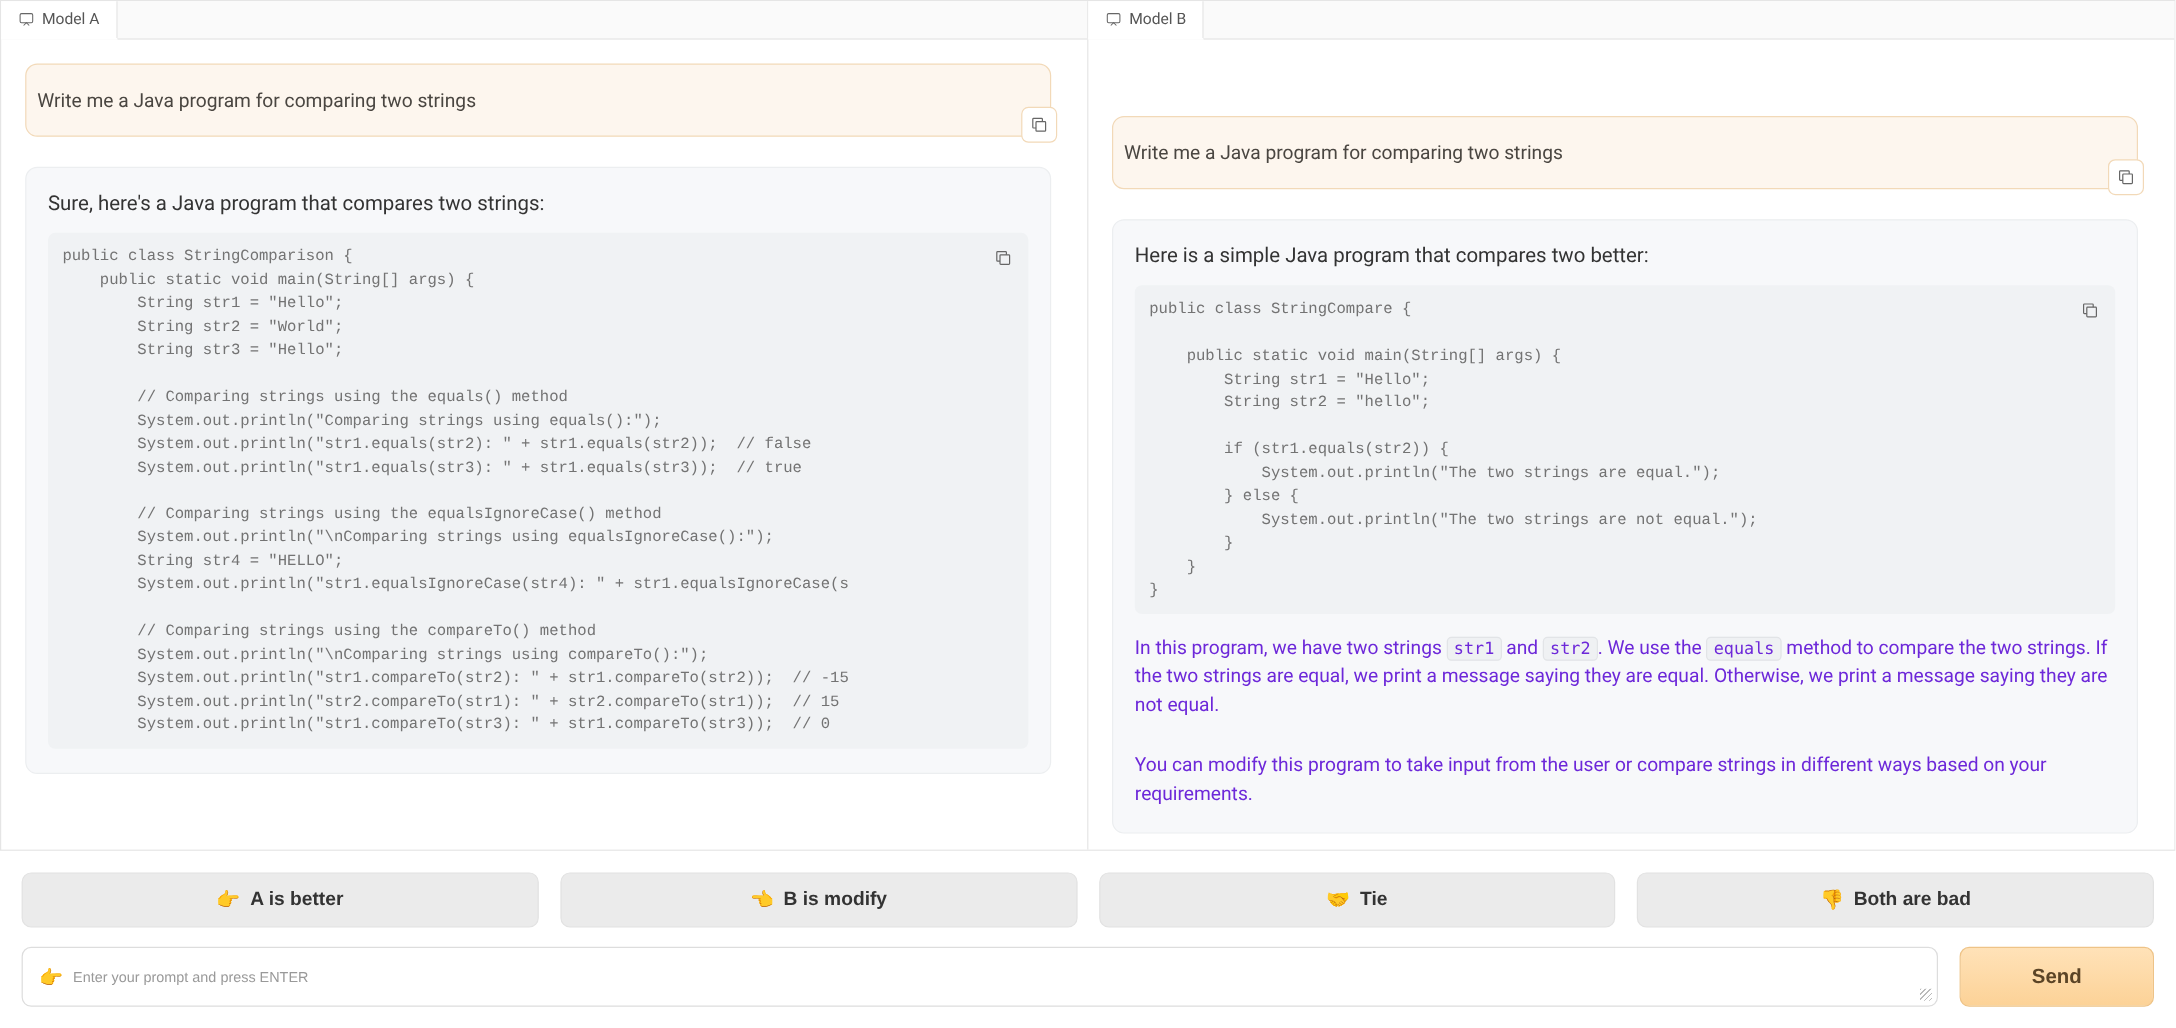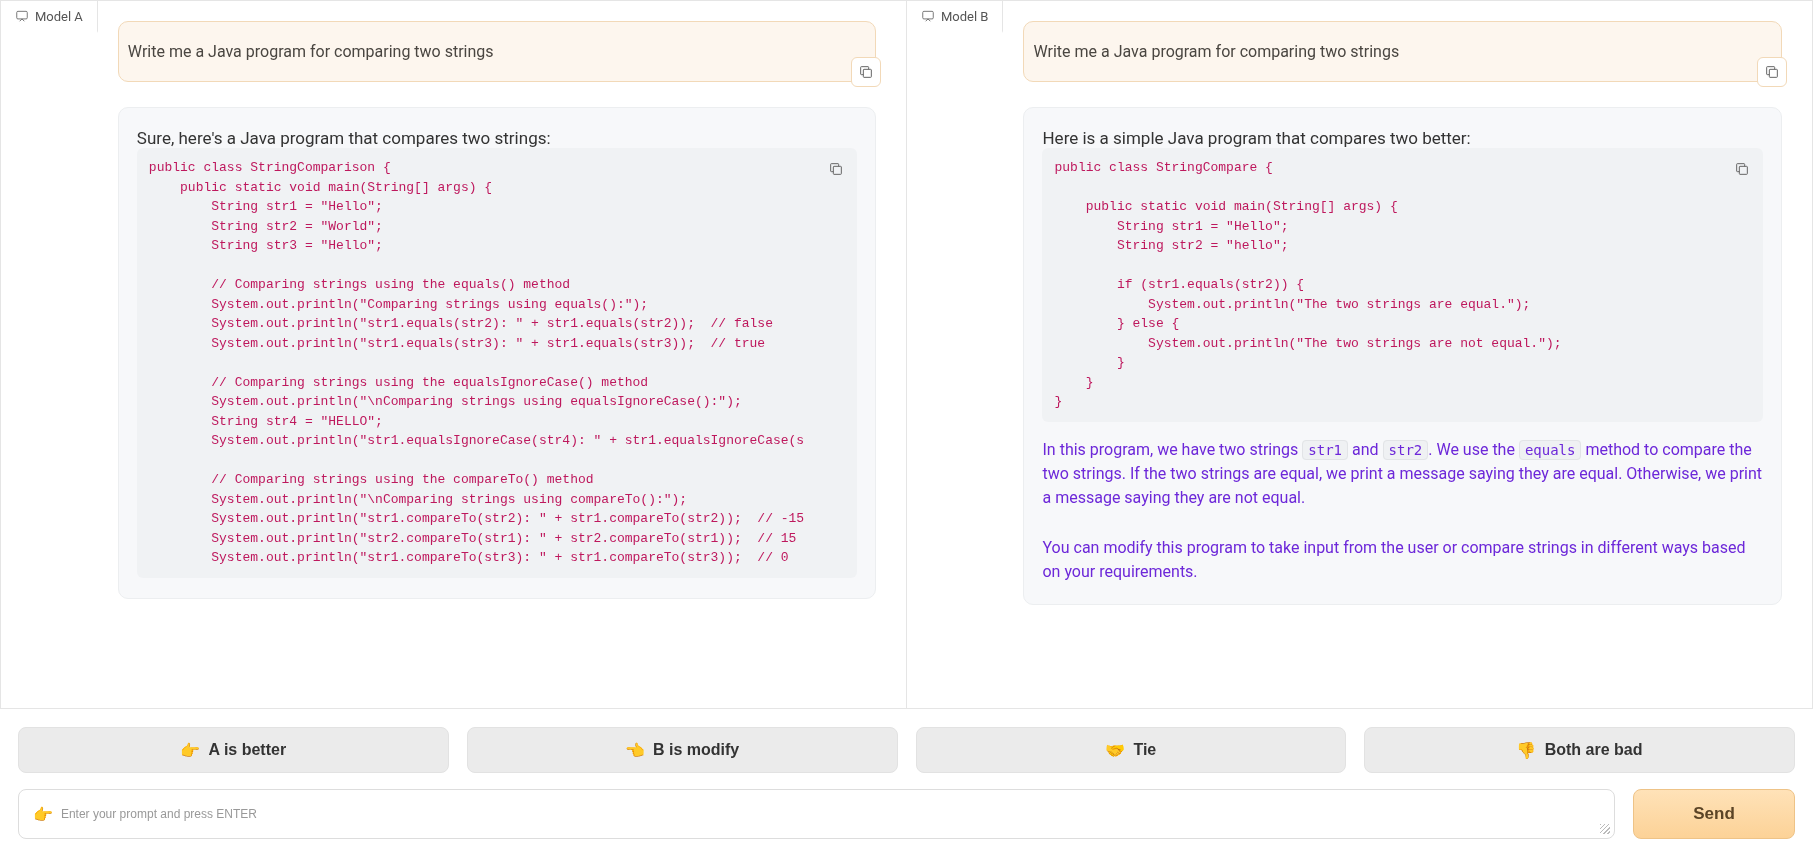--- a/index.html
+++ b/index.html
@@ -4,22 +4,22 @@
 <style>
   * { box-sizing: border-box; margin: 0; padding: 0; }
   body {
     font-family: -apple-system, BlinkMacSystemFont, "Segoe UI", Roboto, sans-serif;
     background: #fff;
     color: #333;
     font-size: 14px;
   }
   .container { display: flex; flex-direction: column; height: 857px; width: 1813px; }
   .panels { display: flex; flex: 1; min-height: 0; border: 1px solid #e5e5e5; }
-  .panel { flex: 1; display: flex; position: relative; min-width: 0; }
-  .panel + .panel { border-left: 1px solid #e5e5e5; }
+  .panel { flex: 1; display: flex; flex-direction: column; position: relative; min-width: 0; }
+  .panel + .panel { border-left: 1px solid #e5e5e5; gap: 44px; }
   .tab-bar { display: flex; align-items: center; height: 32px; border-bottom: 1px solid #e5e5e5; background: #fafafa; }
   .tab {
     display: flex; align-items: center; gap: 6px;
     padding: 0 14px; height: 32px;
     background: #fff;
     border-right: 1px solid #e5e5e5;
     border-bottom: 2px solid #fff;
     margin-bottom: -1px;
     font-size: 13px; color: #555;
   }
@@ -44,33 +44,33 @@
     background: #fff; border: 1px solid #f2d9b8; border-radius: 6px;
     display: flex; align-items: center; justify-content: center;
     cursor: pointer;
   }
   .response-box {
     background: #f7f8fa;
     border: 1px solid #eceef0;
     border-radius: 10px;
     padding: 20px 18px;
   }
-  .response-intro { font-size: 17px; color: #333; }
+  .response-intro { font-size: 17px; color: #333; margin-bottom: 14px; }
   .code-block {
     position: relative;
     background: #f0f2f4;
     border-radius: 6px;
     padding: 10px 12px;
     overflow-x: auto;
   }
   .code-block pre {
     font-family: "SFMono-Regular", Consolas, "Liberation Mono", Menlo, monospace;
     font-size: 13px;
     line-height: 1.5;
-    color: #be185d;
+    color: #737373;
     white-space: pre;
   }
   .copy-btn-code {
     position: absolute; top: 8px; right: 8px;
     width: 26px; height: 26px;
     display: flex; align-items: center; justify-content: center;
     cursor: pointer; color: #555;
   }
   .explain { margin-top: 16px; font-size: 16px; line-height: 1.5; color: #6d28d9; }
   .explain + .explain { margin-top: 26px; }

